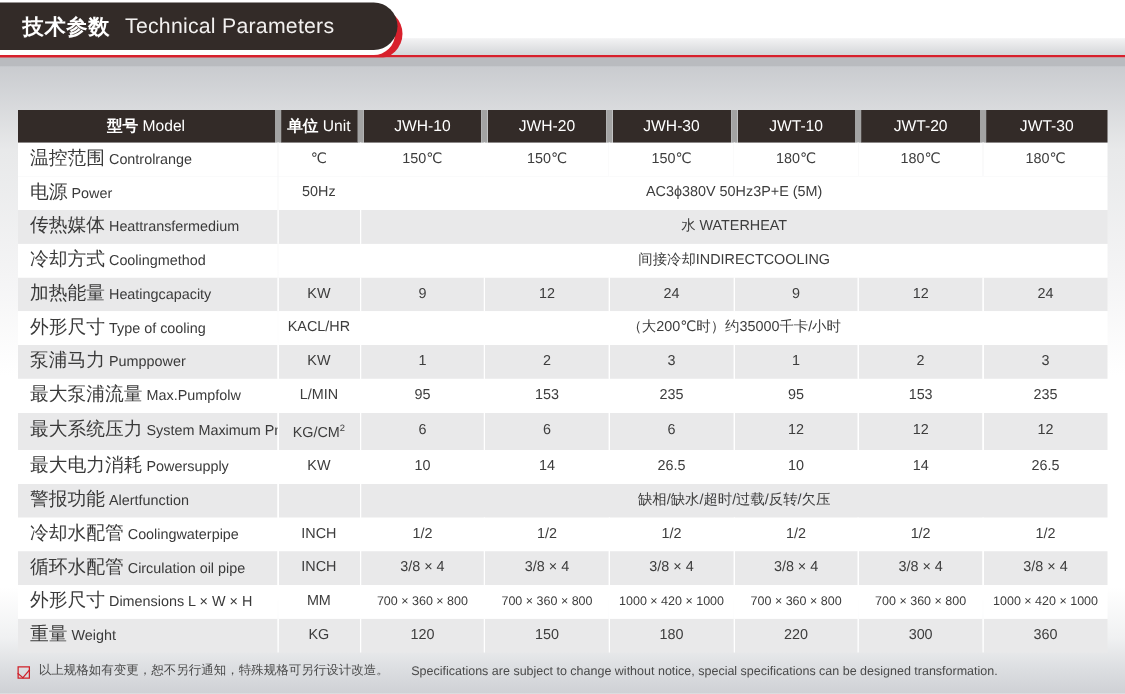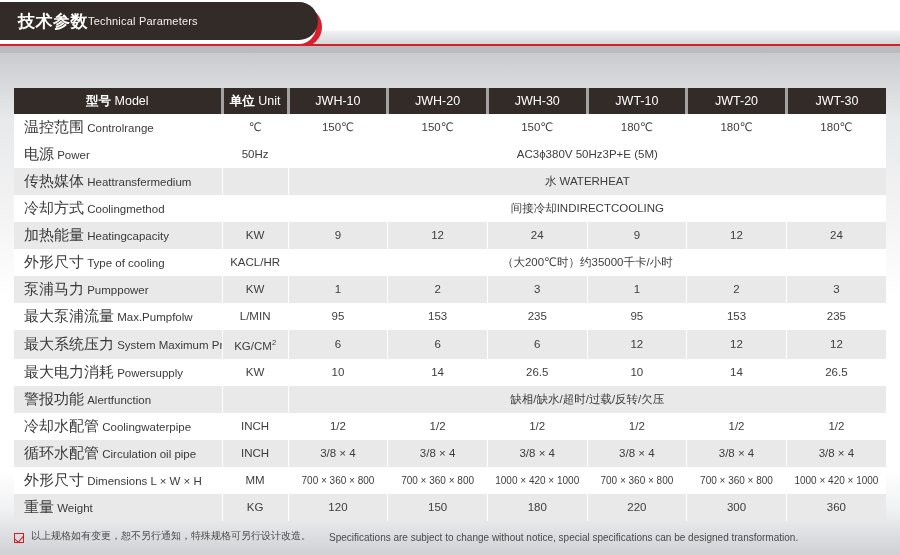--- a/index.html
+++ b/index.html
@@ -59,21 +59,22 @@
     padding-left: 18px;
   }
   .pill .cn {
     color: #ffffff;
     font-size: 17px;
     font-weight: bold;
     letter-spacing: 0.5px;
   }
   .pill .en {
     color: #f2f0ef;
-    font-size: 11px;
+    font-size: 17px;
+    margin-left: 12px;
     letter-spacing: 0.2px;
   }
   .redline {
     position: absolute;
     left: 0; top: 44px;
     width: 900px; height: 2px;
     background: #d8202c;
   }
   .greyband {
     position: absolute;
@@ -104,21 +105,21 @@
     white-space: nowrap;
     overflow: hidden;
   }
   thead th {
     background: #332b28;
     color: #ffffff;
     font-weight: normal;
     font-size: 12.5px;
     height: 26px;
     line-height: 26px;
-    border-right: 3px solid #a3a3a3;
+    border-right: 5px solid #a3a3a3;
   }
   thead th:last-child { border-right: none; }
   thead th .cn { font-weight: bold; }
   tbody tr.odd td  { background: #ffffff; }
   tbody tr.even td { background: #e9e9ea; }
   tbody td:last-child { border-right: none; }
   td.label {
     text-align: left;
     padding-left: 10px;
     color: #3a3a3a;

